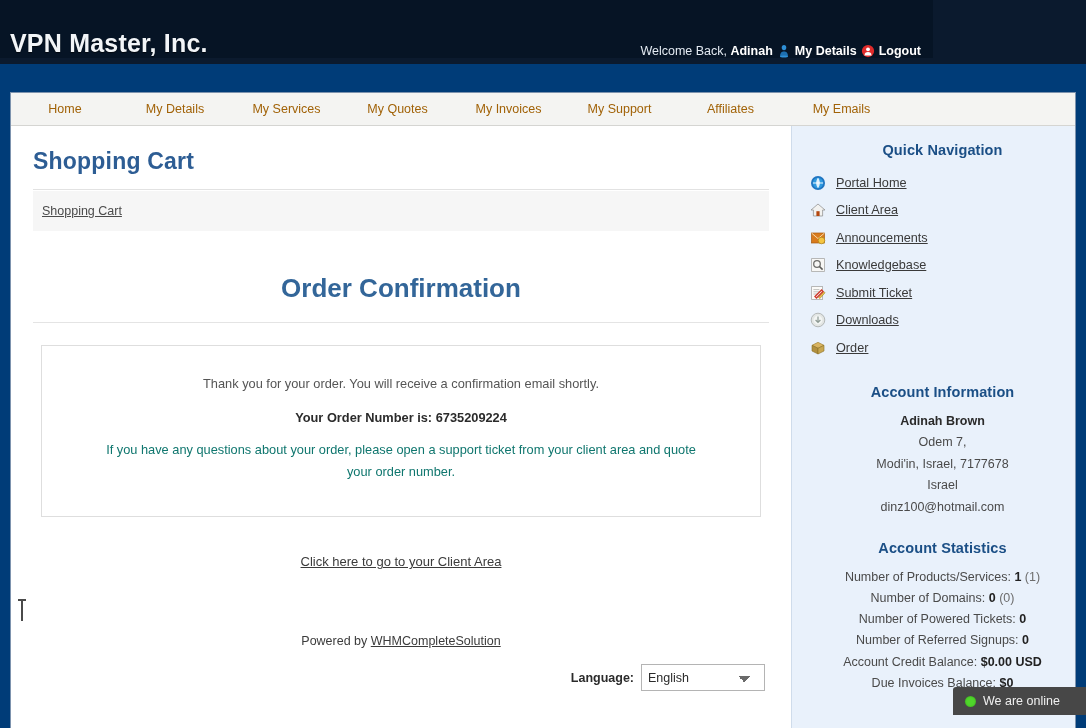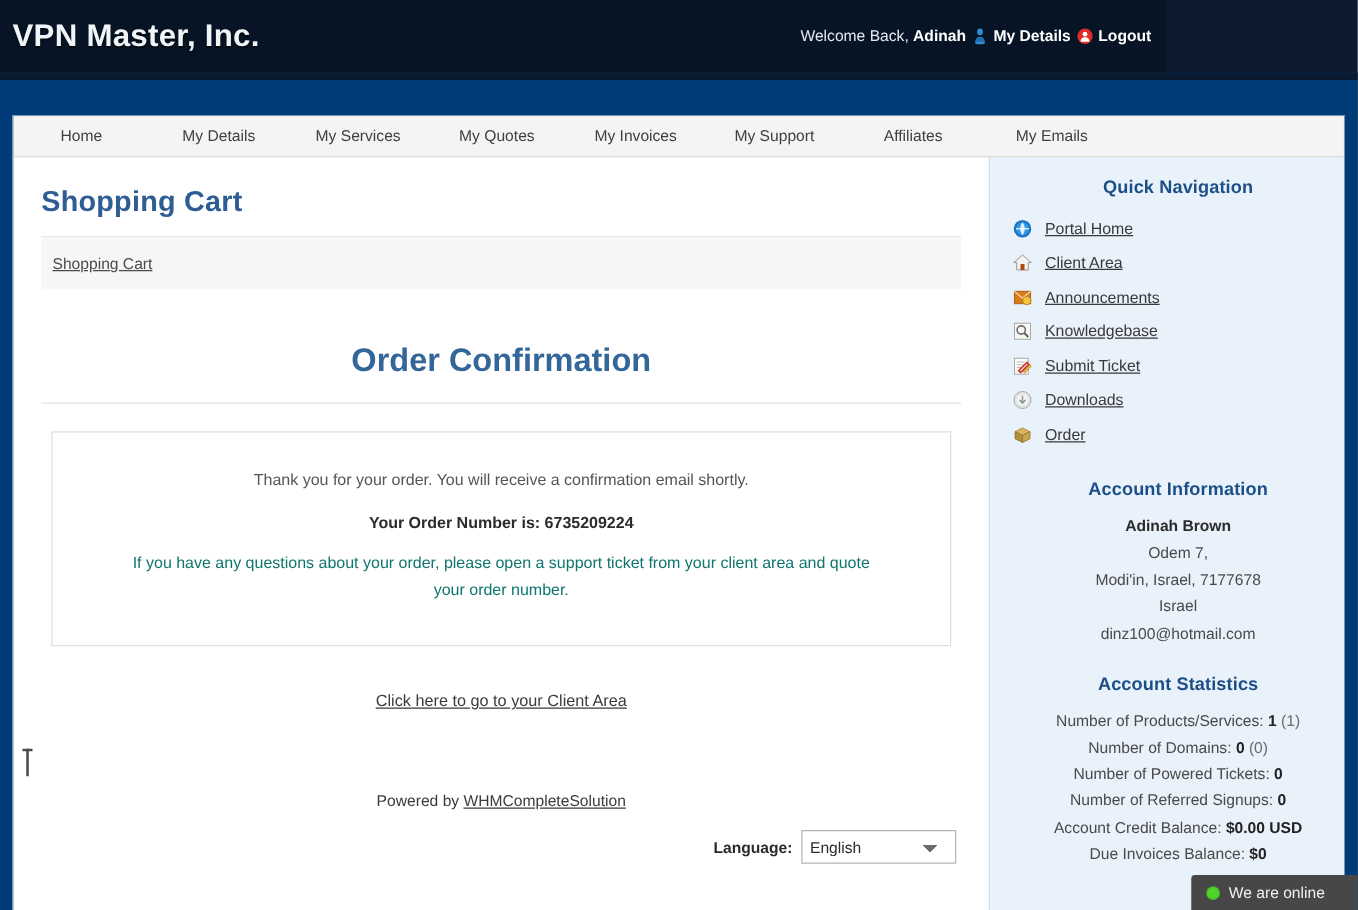--- a/index.html
+++ b/index.html
@@ -7,21 +7,21 @@
     width: 1086px; height: 728px;
     font-family: "Liberation Sans", sans-serif;
     background: #0b1a2e;
     overflow: hidden;
   }
 
   
   .topbar {
     position: absolute; left: 0; top: 0; width: 933px; height: 58px;
     background: #061425;
-    display: flex; align-items: center; justify-content: space-between;
+    display: flex; align-items: flex-end; justify-content: space-between;
   }
   .brand {
     color: #f2f5f8; font-size: 25px; font-weight: 600;
     letter-spacing: .2px; padding-left: 10px;
     text-shadow: 0 1px 1px rgba(0,0,0,.6);
   }
   .topright {
     display: flex; align-items: center; gap: 4px;
     padding-right: 12px; color: #e8eef5; font-size: 12.5px;
   }
@@ -54,21 +54,21 @@
   }
 
   
   .navbar {
     height: 33px; background: #f4f4f2;
     border-bottom: 1px solid #d5d5d2;
     display: flex; align-items: stretch; flex: none;
   }
   .navbar .tab {
     display: flex; align-items: center; justify-content: center;
-    font-size: 12.5px; color: #404040; text-decoration: none;
+    font-size: 12.5px; color: #a16207; text-decoration: none;
     padding: 0 2px; cursor: pointer; white-space: nowrap;
   }
 
   
   .body { display: flex; flex: 1; min-height: 0; }
 
   .main {
     width: 780px; background: #ffffff; position: relative;
     padding: 0 22px;
   }
@@ -182,21 +182,21 @@
 
   .stat-line {
     font-size: 12.5px; color: #4a4a4a; line-height: 1.69;
     white-space: nowrap;
   }
   .stat-line b { color: #222222; }
   .stat-line .muted { color: #6d6d6d; }
 
   
   .chat {
-    position: absolute; right: 0; bottom: 0;
+    position: absolute; right: 0; bottom: 13px;
     height: 28px; background: #474747;
     display: flex; align-items: center; gap: 7px;
     padding: 0 10px 0 12px;
     border-top-left-radius: 3px;
     overflow: hidden; width: 133px;
   }
   .chat .dot {
     width: 11px; height: 11px; border-radius: 50%;
     background: #4fd62b; flex: none;
     box-shadow: inset 0 0 2px rgba(0,0,0,.3);

